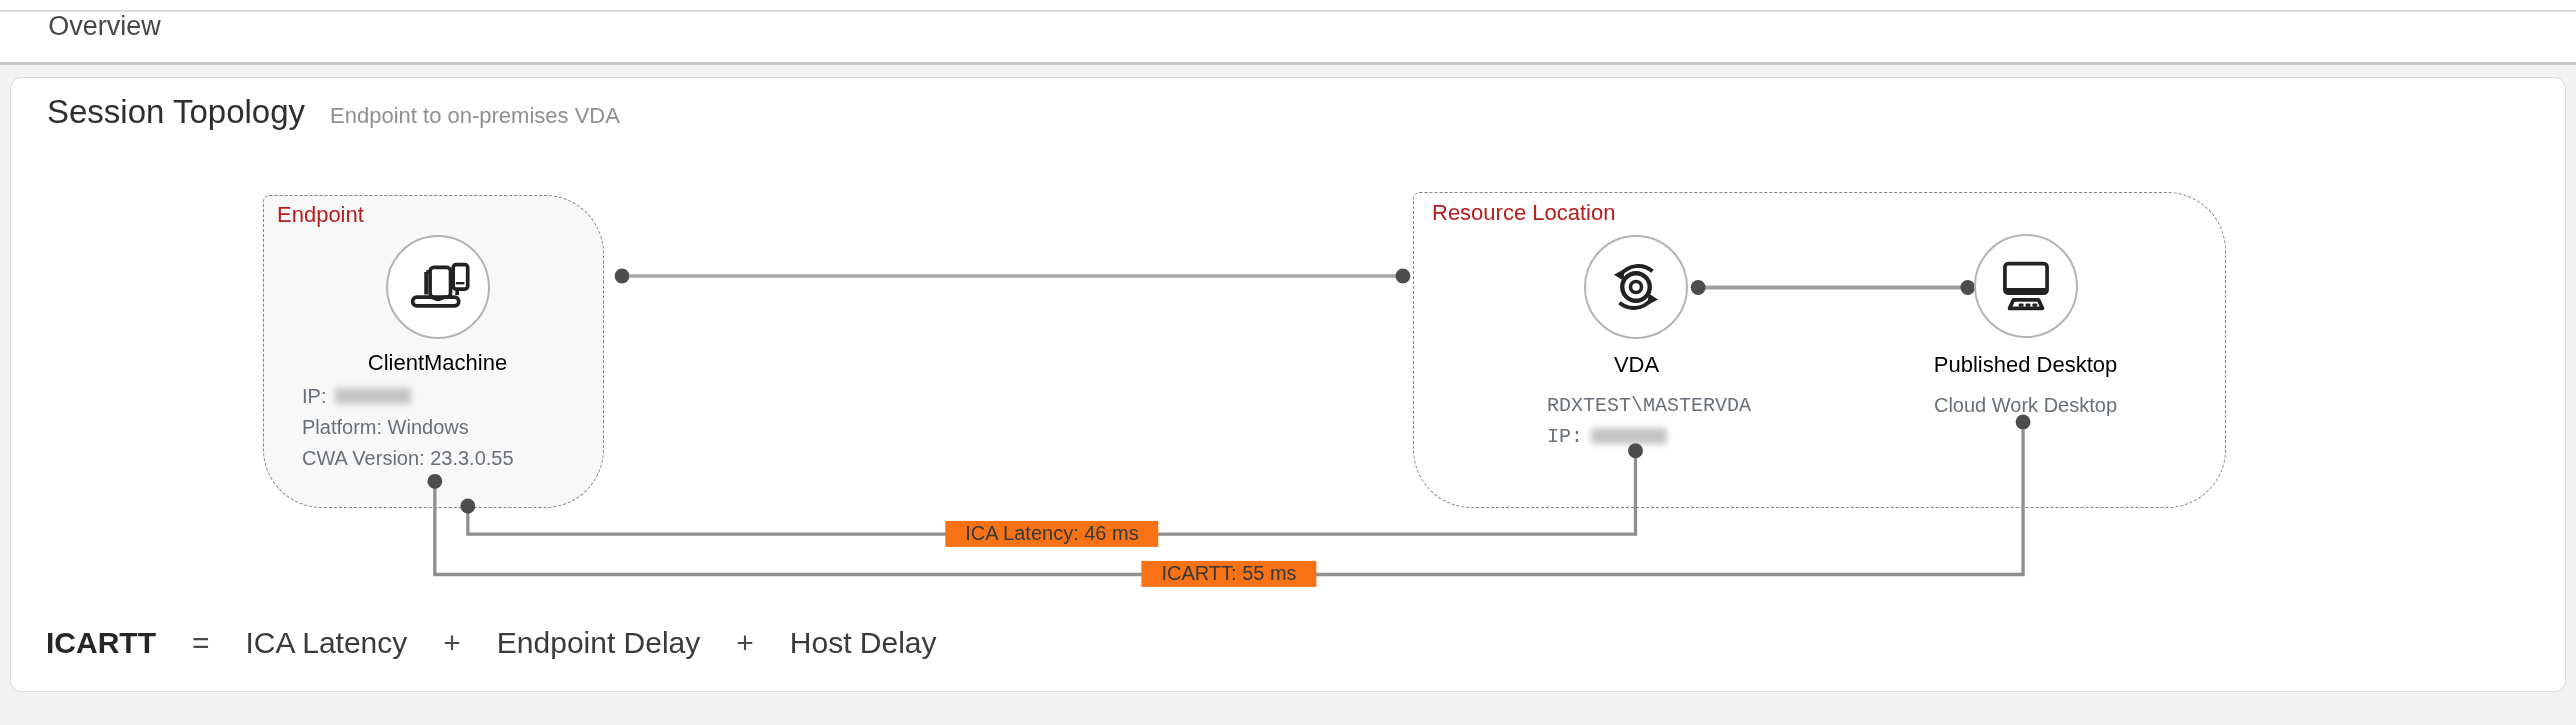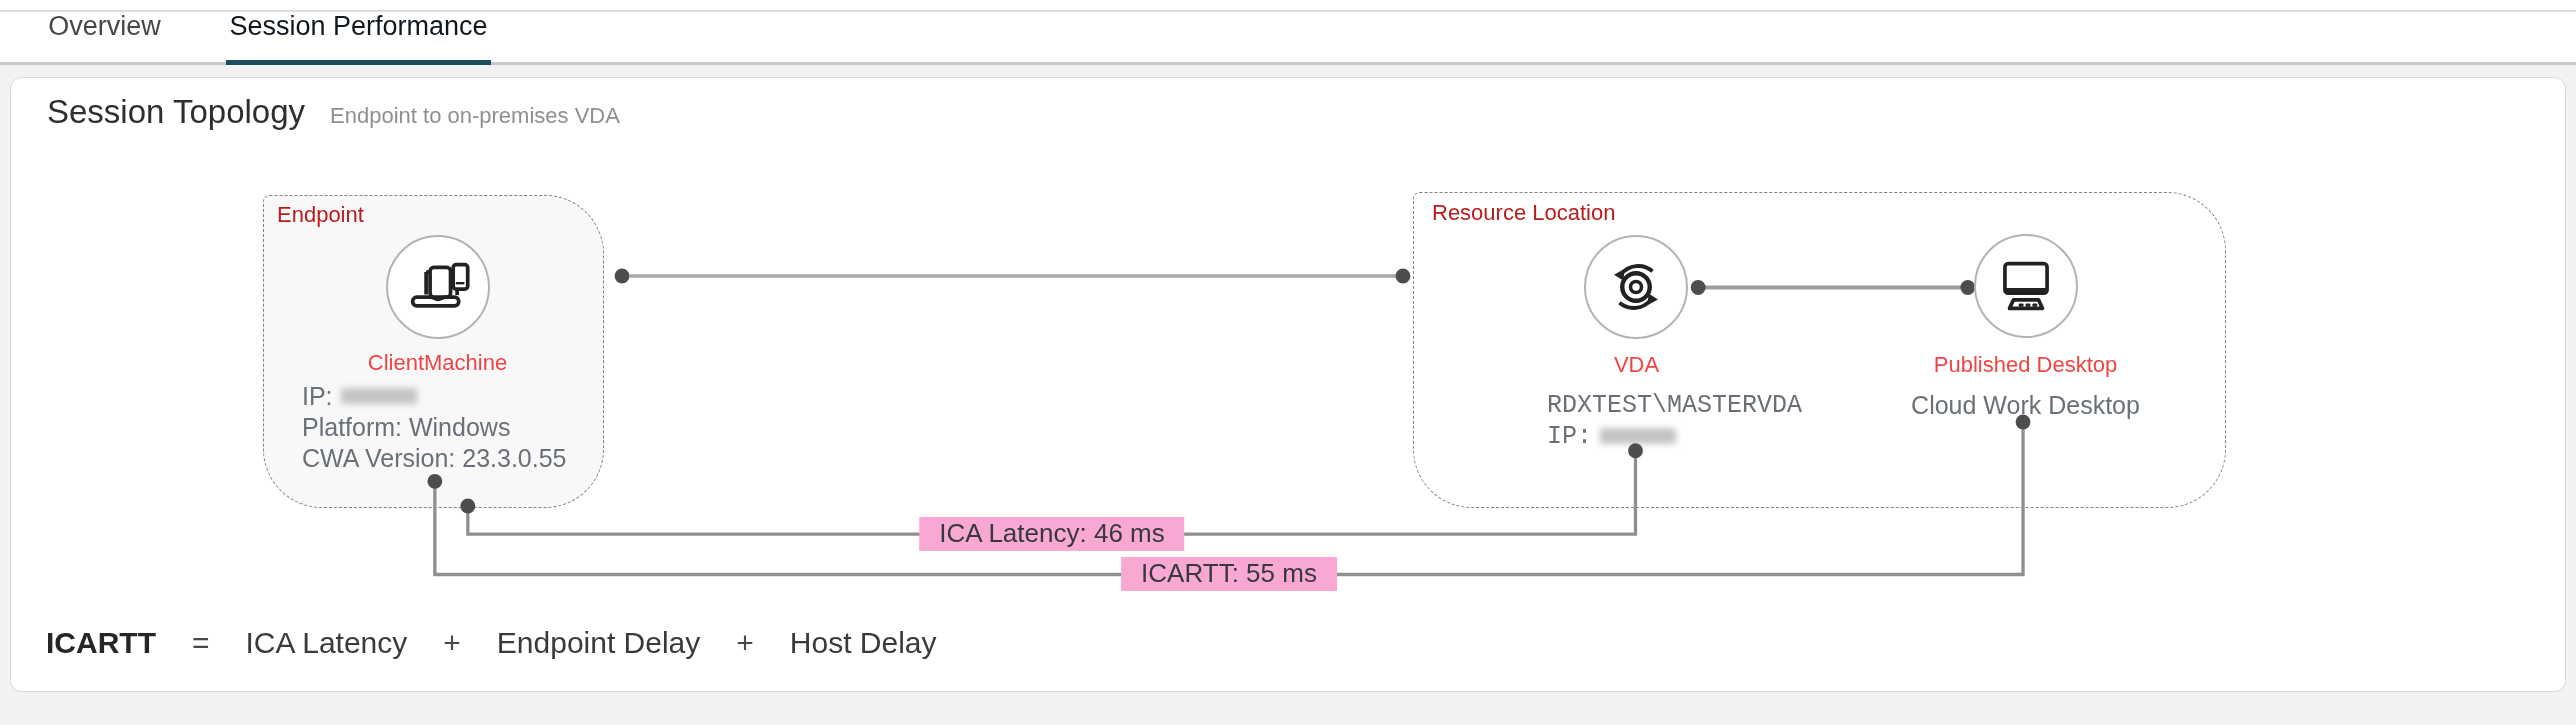--- a/index.html
+++ b/index.html
@@ -34,52 +34,51 @@
     background:#f8f8f9; }
   .box-resource { left:1402px; top:114px; width:813px; height:316px;
     background:#ffffff; }
   .group-label { position:absolute; font-size:22px; color:#b91c1c; }
 
   
   .node-circle { position:absolute; width:104px; height:104px; border-radius:50%;
     background:#ffffff; border:2.5px solid #b3b3b3; display:flex;
     align-items:center; justify-content:center; z-index:2; }
   .node-label { position:absolute; width:247px; text-align:center;
-    font-size:22px; color:#ef4444; white-space:nowrap; }
+    font-size:22px; color:#000000; white-space:nowrap; }
 
-  .detail-block { position:absolute; font-size:25px; color:#6a7077;
+  .detail-block { position:absolute; font-size:20px; color:#6a7077;
     line-height:31px; white-space:nowrap; }
   .detail-line { display:flex; align-items:center; }
   .redacted { display:inline-block; width:76px; height:16.5px; margin-left:8.2px;
     background:#c4c4c4; border-radius:2.5px; filter:blur(3.3px); }
   .pd-detail { width:247px; text-align:center; line-height:30.5px; }
 
   
   .metric-label { position:absolute; transform:translate(-50%,-50%);
-    background:#f9a8d4; padding:1.6px 20px; font-size:26px; color:#35393d;
+    background:#f97316; padding:1.6px 20px; font-size:20px; color:#35393d;
     white-space:nowrap; z-index:3; }
 
   .overlay { position:absolute; left:0; top:0; z-index:1; pointer-events:none; }
 
   
   .legend { position:absolute; left:35px; top:548px; display:flex; gap:36px;
     font-size:30px; color:#3a3a3a; align-items:baseline; }
   .legend .term { font-weight:700; color:#262626; }
   .legend .op { color:#4a4a4a; }
 
   .icon-stroke { stroke:#222222; fill:none; }
 </style>
 </head>
 <body>
 
 <div class="topbar">
   <div class="top-hairline"></div>
   <div class="tabs">
     <div class="tab">Overview</div>
-    <div class="tab active">Session Performance</div>
   </div>
 </div>
 
 <div class="card">
 
   <div class="card-header">
     <div class="card-title">Session Topology</div>
     <div class="card-subtitle">Endpoint to on-premises VDA</div>
   </div>
 

